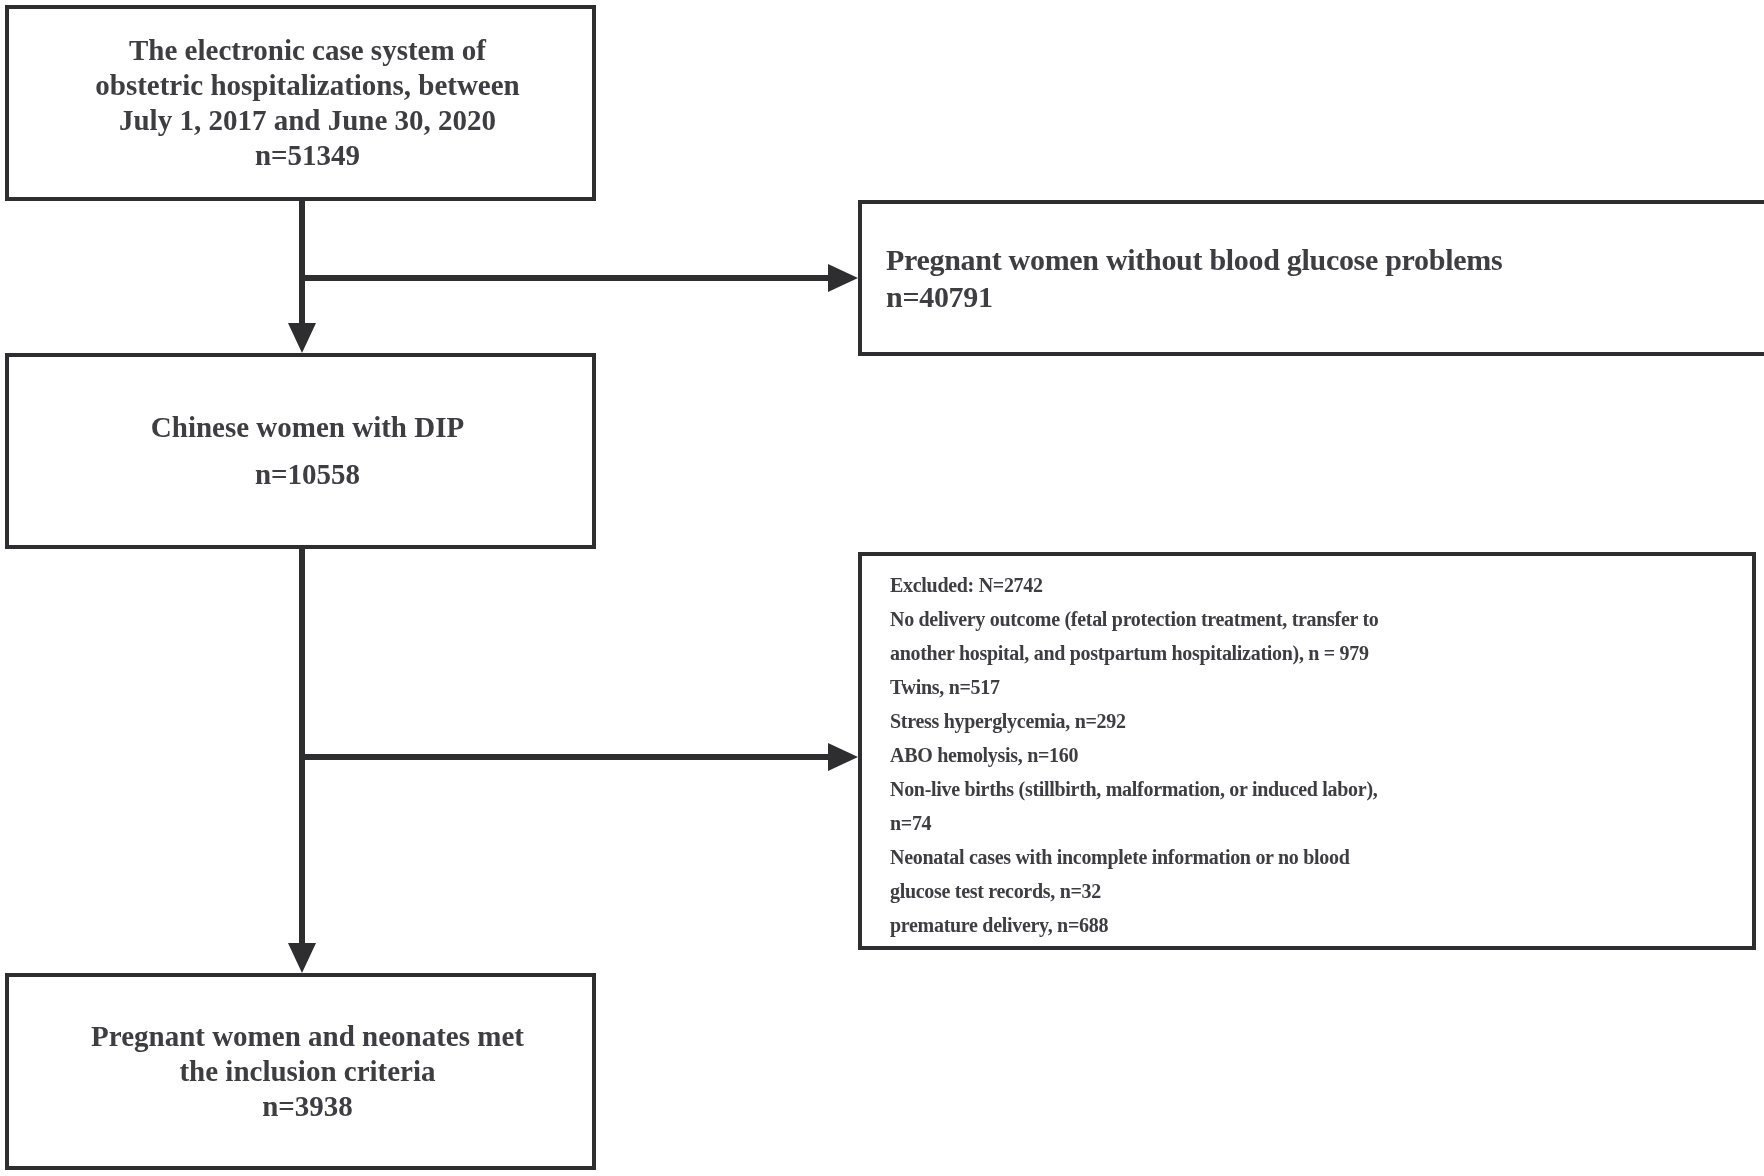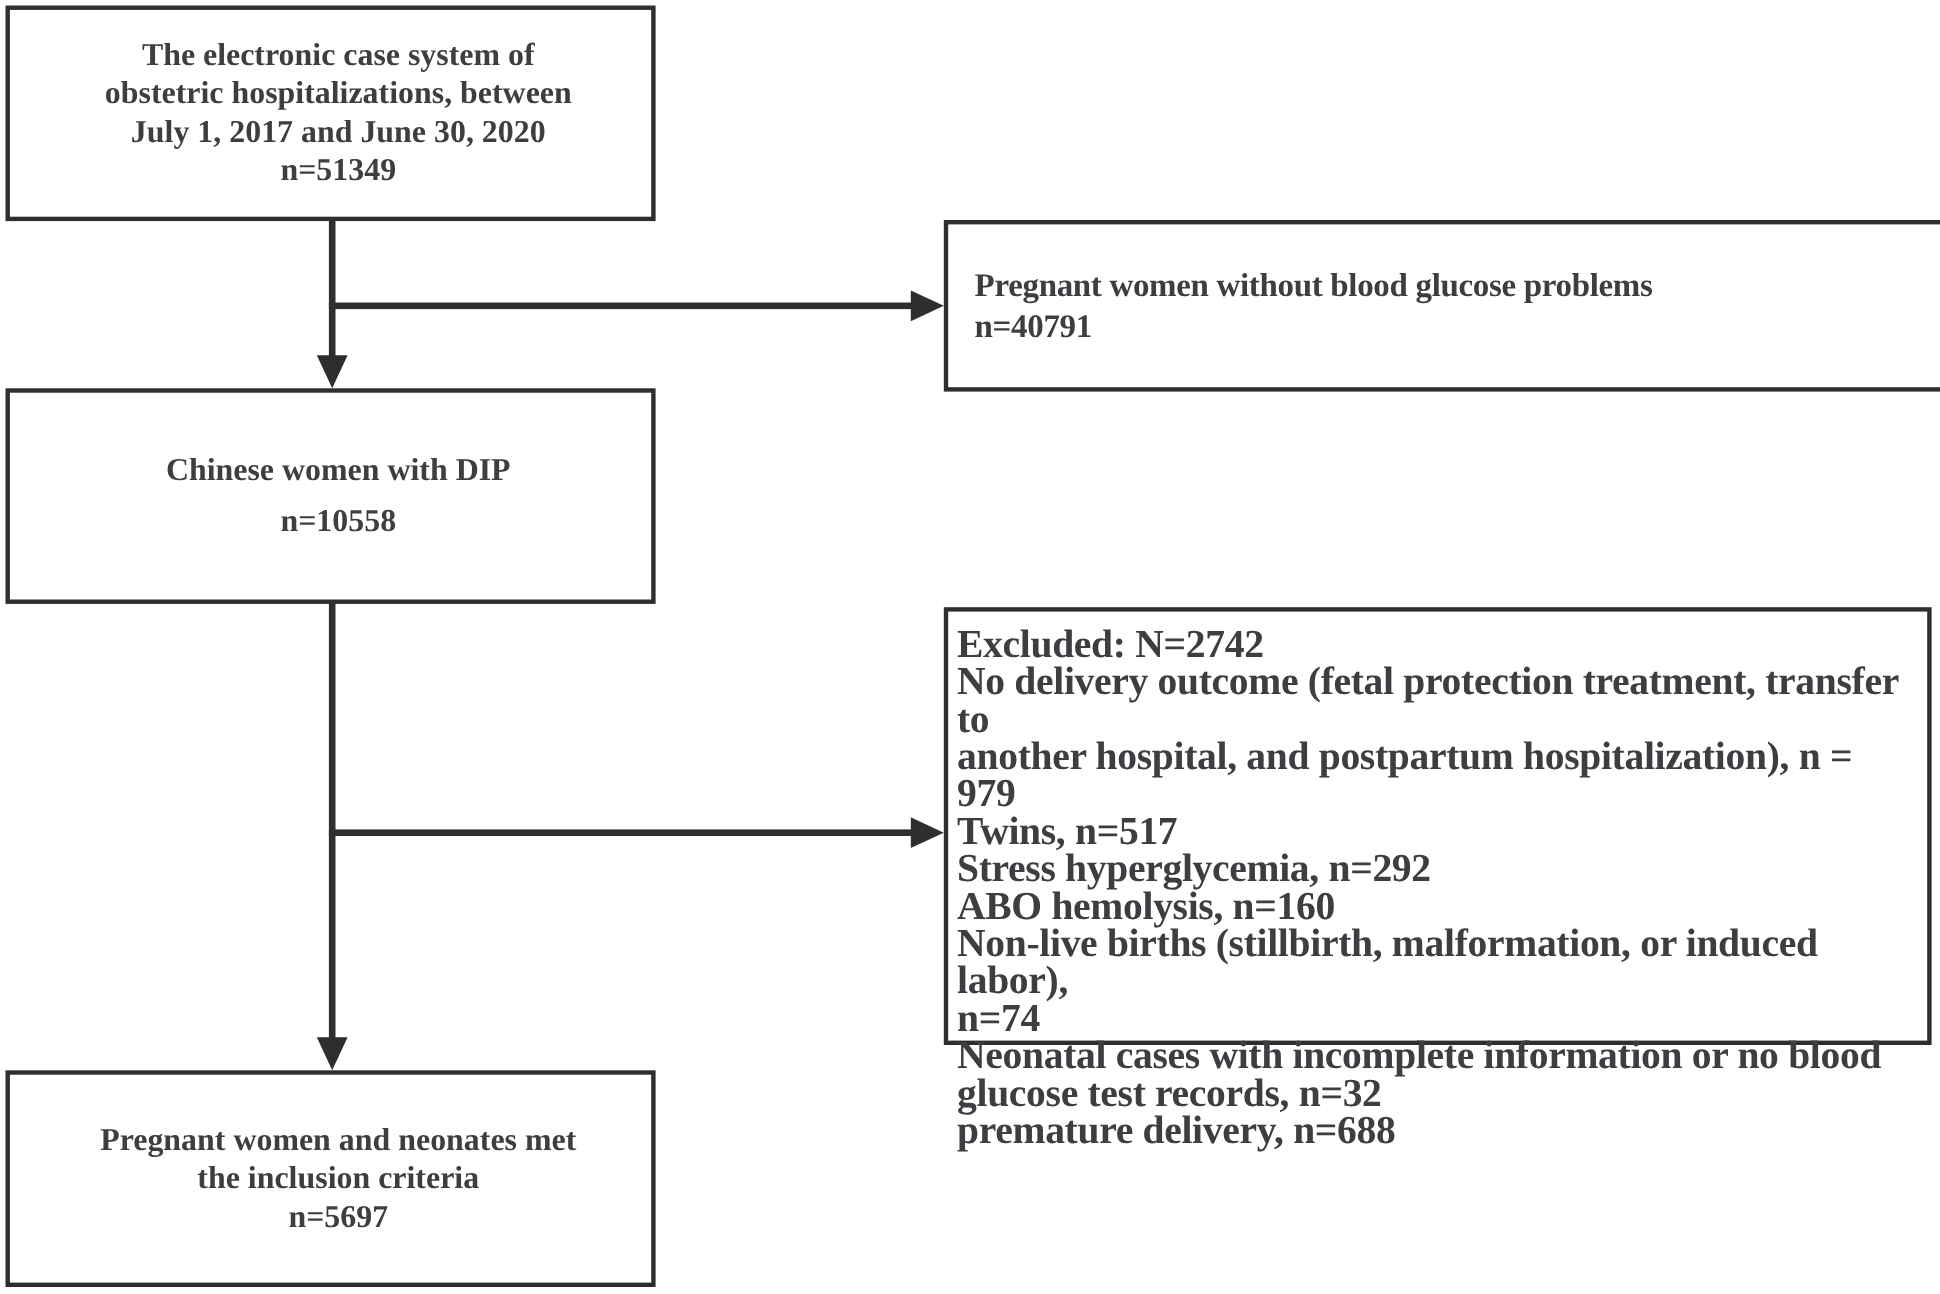--- a/index.html
+++ b/index.html
@@ -39,21 +39,21 @@
   #box-included { left: 5px;  top: 973px; width: 591px; height: 197px; font-size: 29px; line-height: 35px; }
 
   
   #box-no-glucose {
     left: 858px; top: 200px; width: 1068px; height: 156px;
     font-size: 30px; line-height: 37px; padding: 0 24px;
     letter-spacing: -0.3px;
   }
   #box-excluded {
     left: 858px; top: 552px; width: 898px; height: 398px;
-    font-size: 36px; line-height: 34px; padding: 12px 8px;
+    font-size: 20px; line-height: 34px; padding: 12px 28px;
     letter-spacing: -0.3px;
     align-items: flex-start;
   }
 
   
   .line {
     position: absolute;
     background: var(--line-color, #2e2e30);
   }
   #line-v1 { left: 299px; top: 200px; width: 6px; height: 126px; }
@@ -94,21 +94,21 @@
   </div>
 
   <div class="box center-text" id="box-dip">
     <div class="box-text">Chinese women with DIP
 n=10558</div>
   </div>
 
   <div class="box center-text" id="box-included">
     <div class="box-text">Pregnant women and neonates met
 the inclusion criteria
-n=5697</div>
+n=3938</div>
   </div>
 
   <div class="box left-text" id="box-no-glucose">
     <div class="box-text">Pregnant women without blood glucose problems
 n=40791</div>
   </div>
 
   <div class="box left-text" id="box-excluded">
     <div class="box-text">Excluded: N=2742
 No delivery outcome (fetal protection treatment, transfer to

